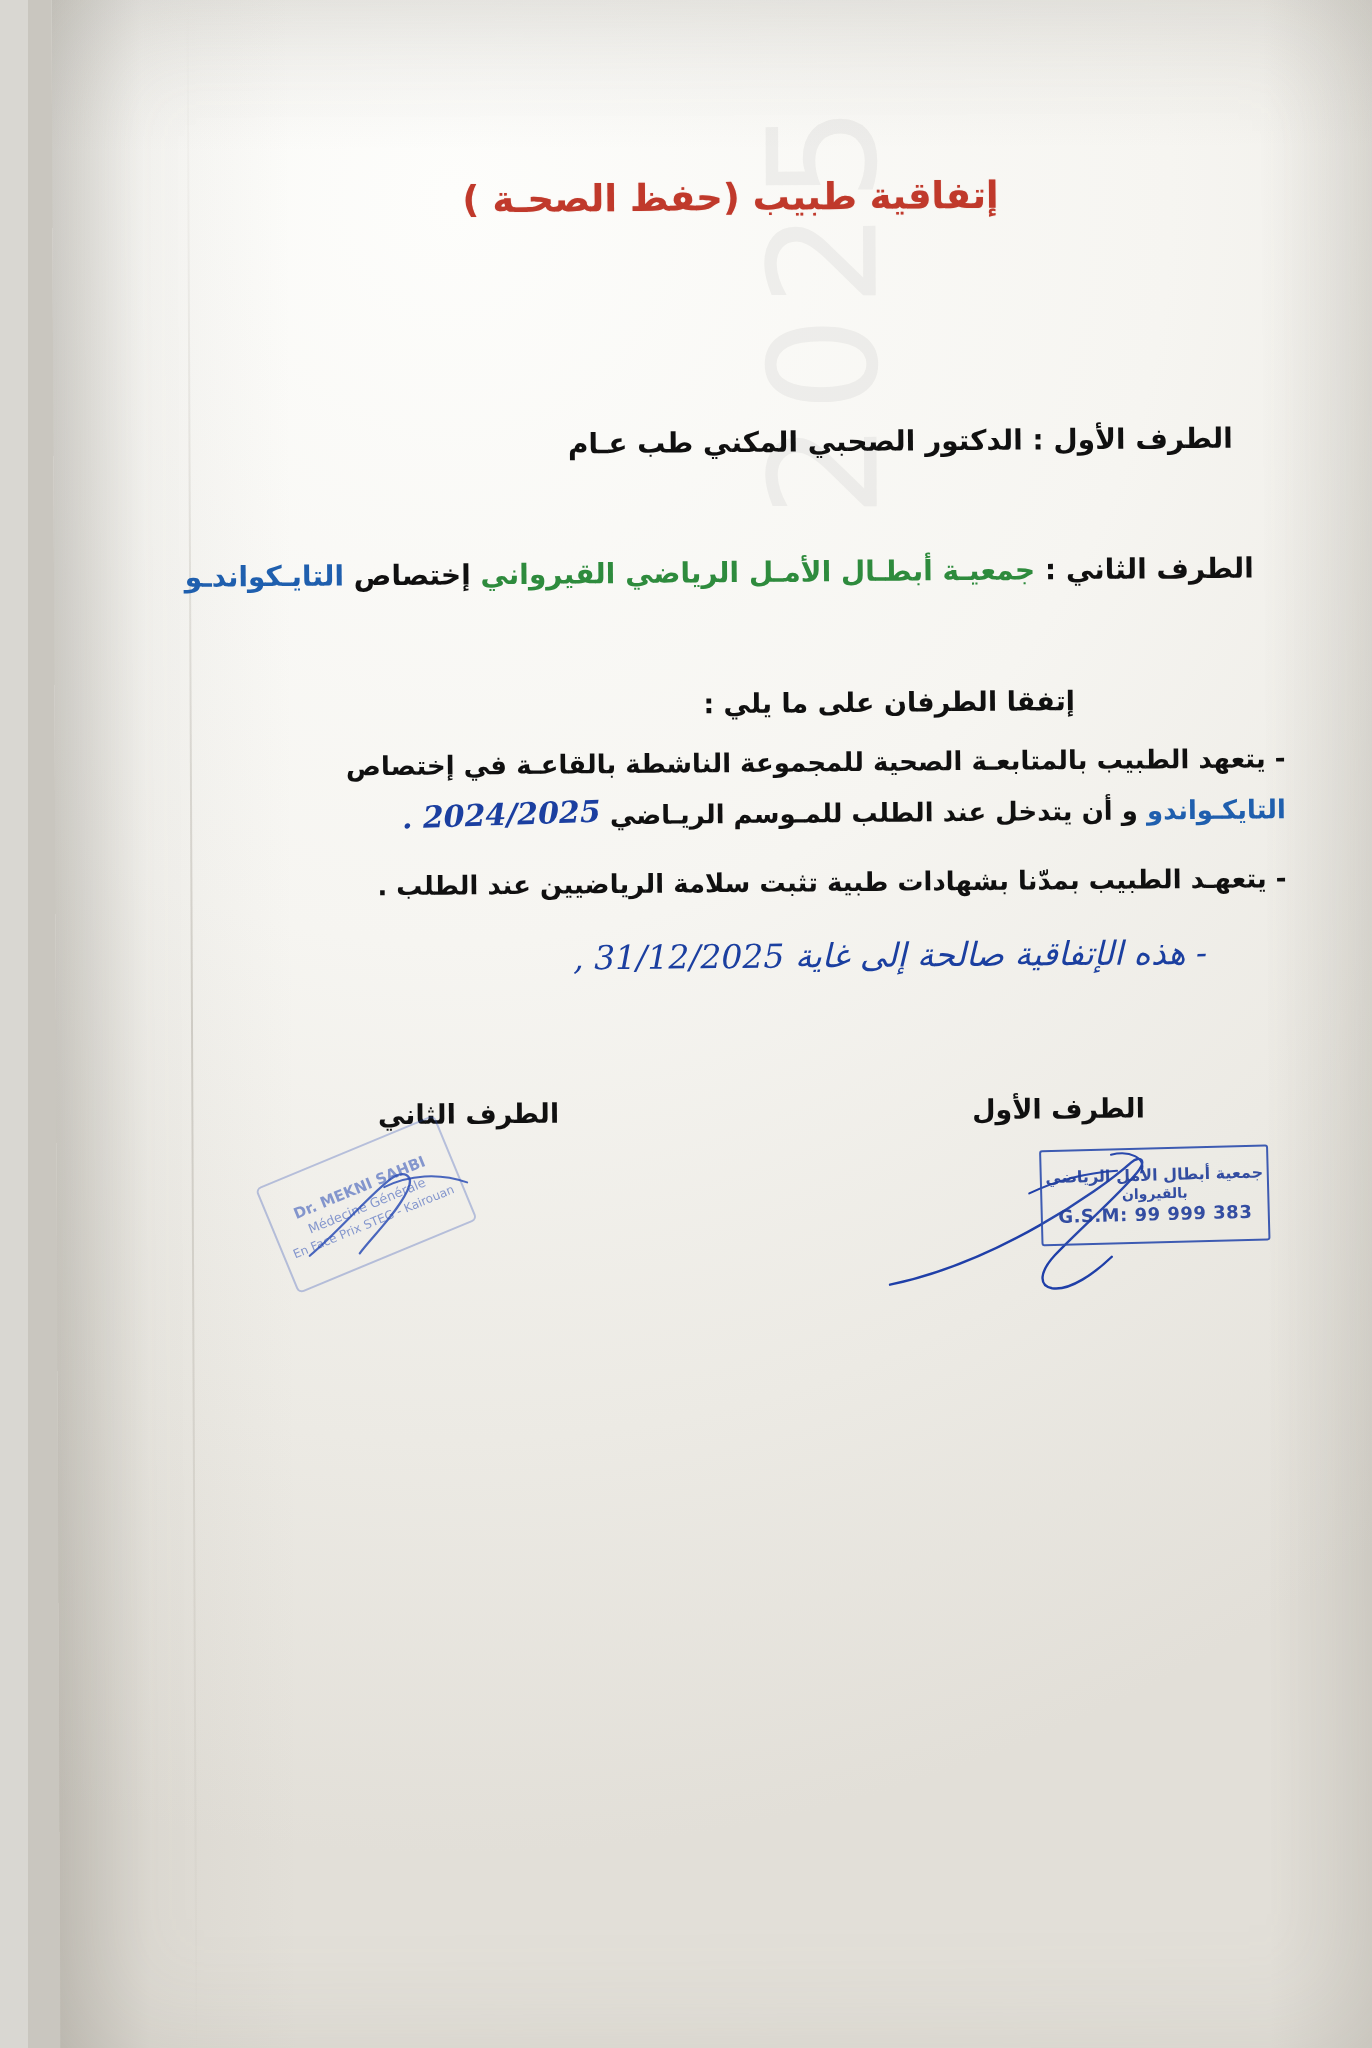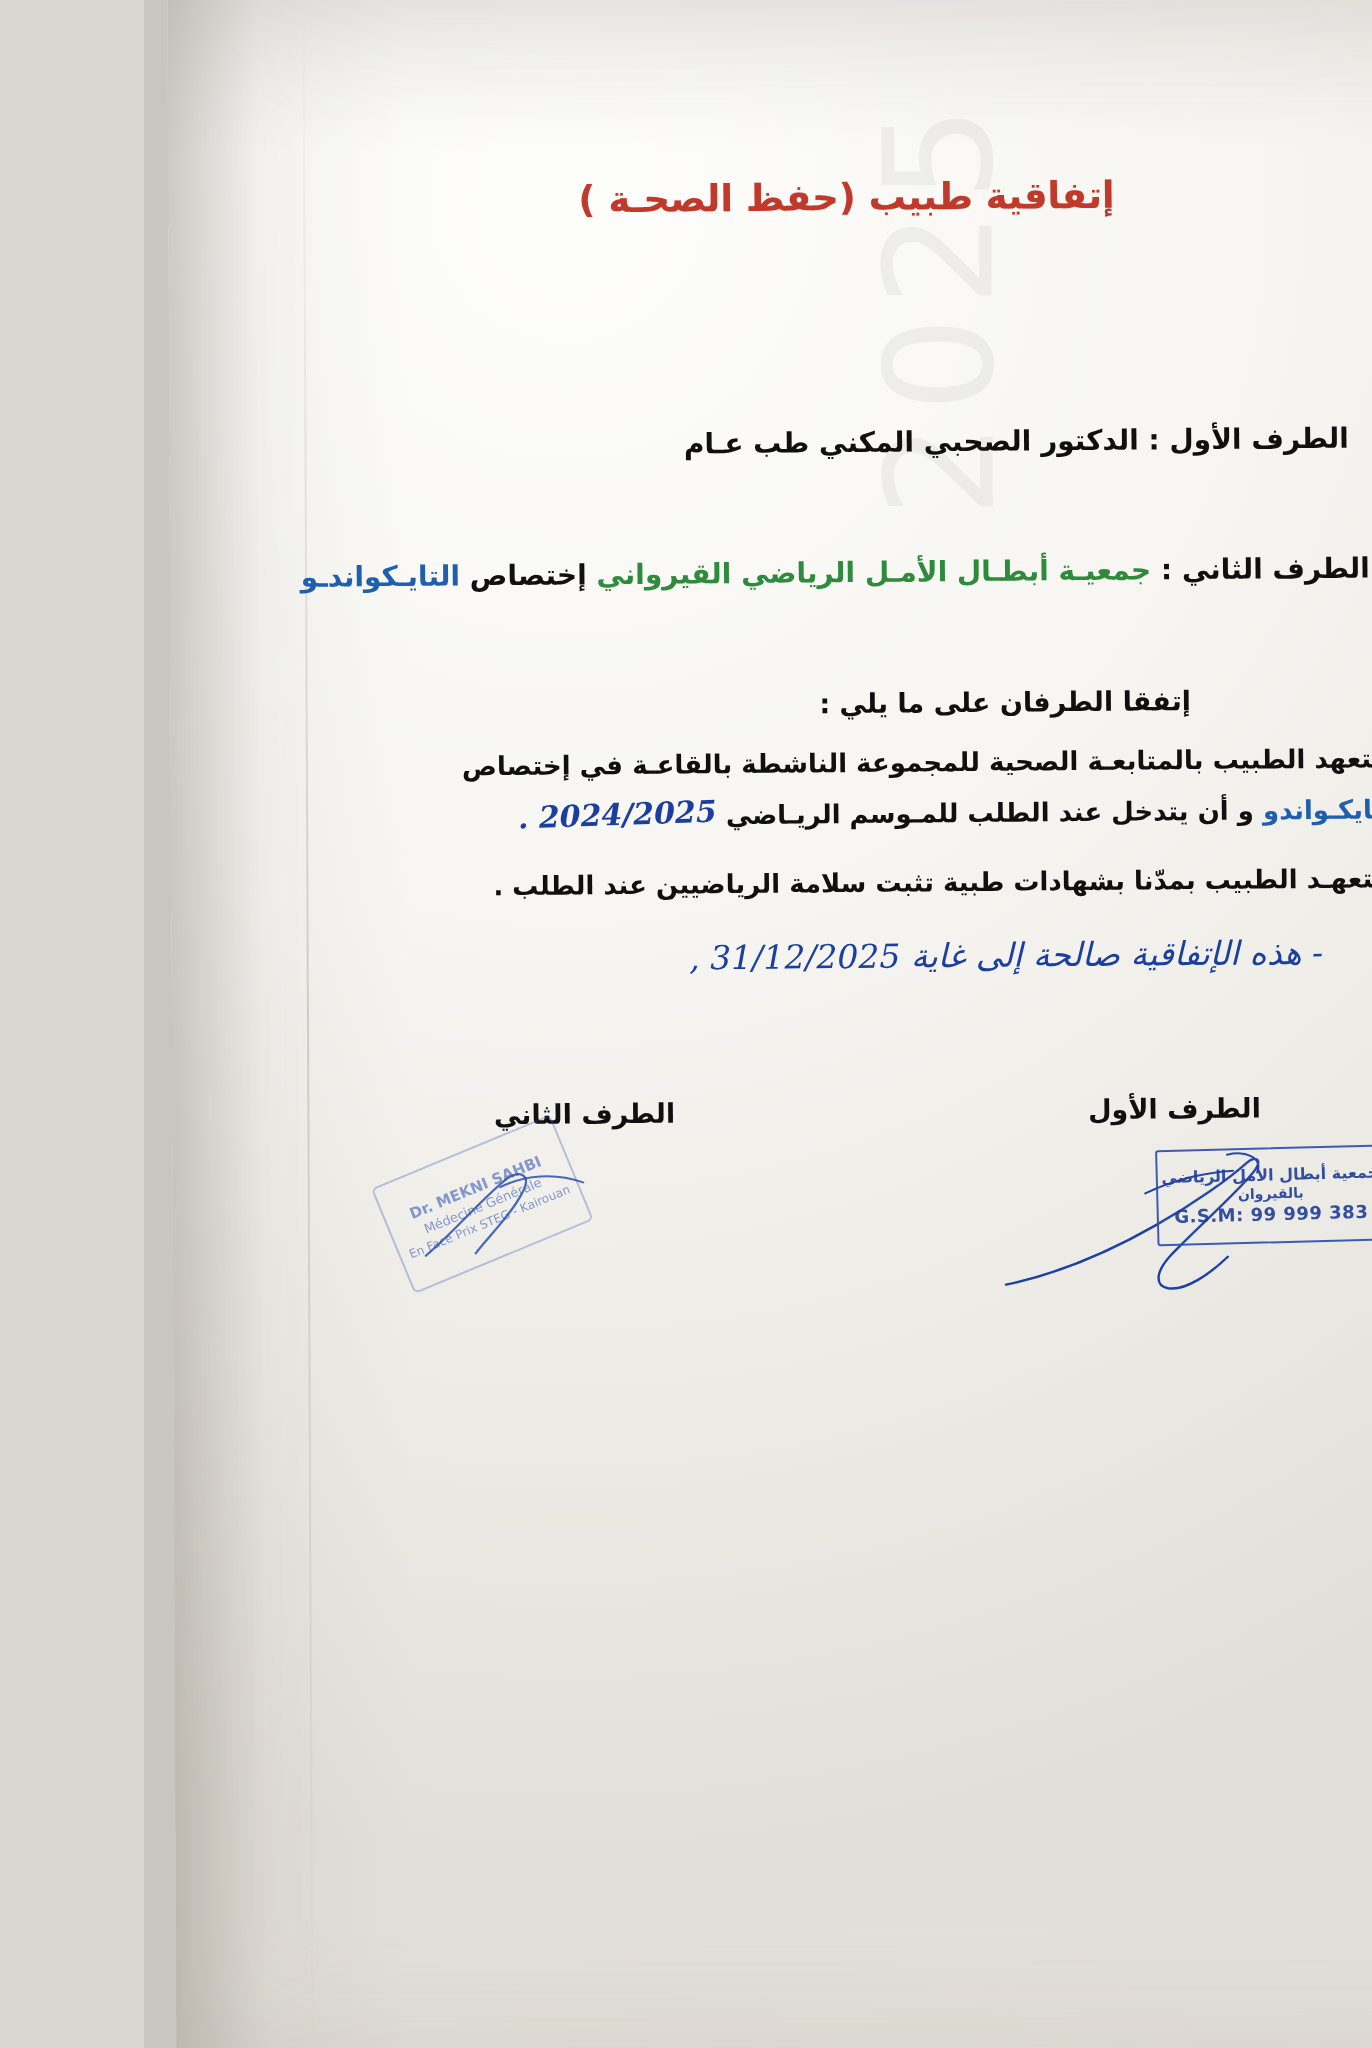--- a/index.html
+++ b/index.html
@@ -10,21 +10,21 @@
   body {
     width: 1372px;
     height: 2048px;
     overflow: hidden;
     font-family: "DejaVu Sans", sans-serif;
   }
 
   
   .photo {
     position: relative;
-    width: 1228px;
+    width: 1344px;
     height: 2048px;
     background: #c9c6bf;
     overflow: hidden;
   }
   .paper {
     position: absolute;
     left: 28px;
     top: -10px;
     width: 1330px;
     height: 2070px;

